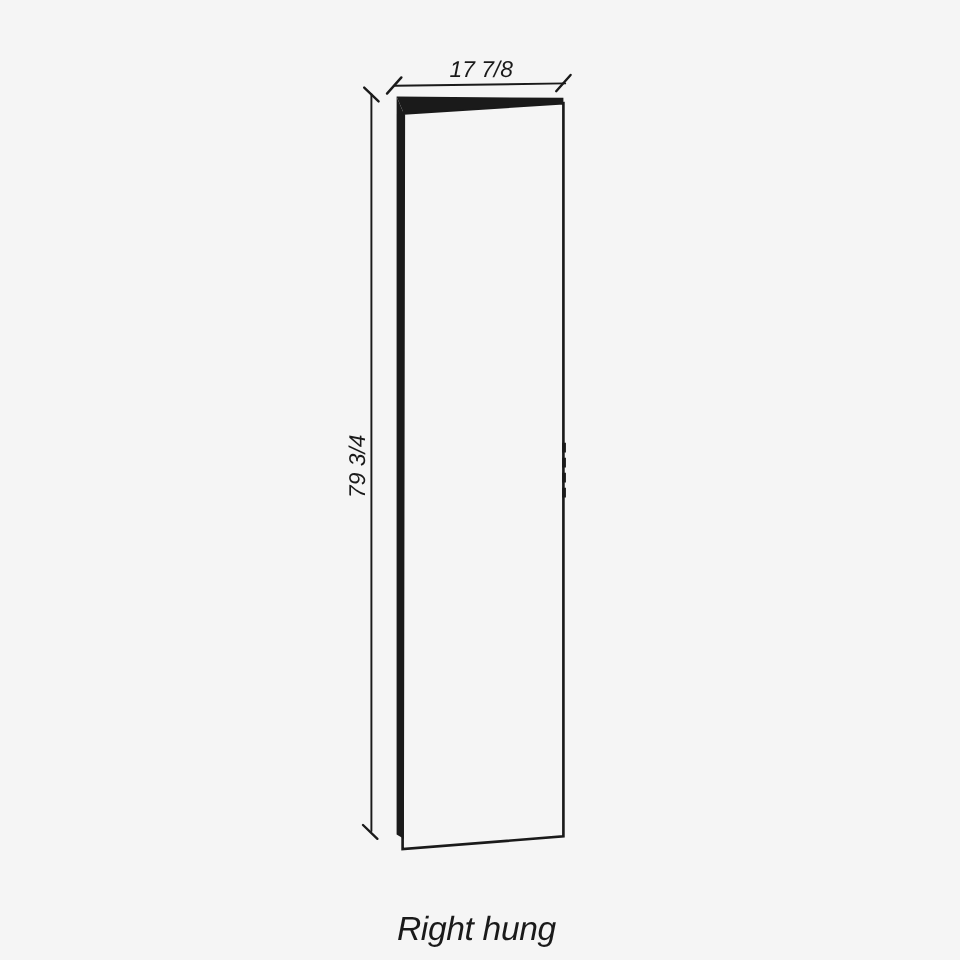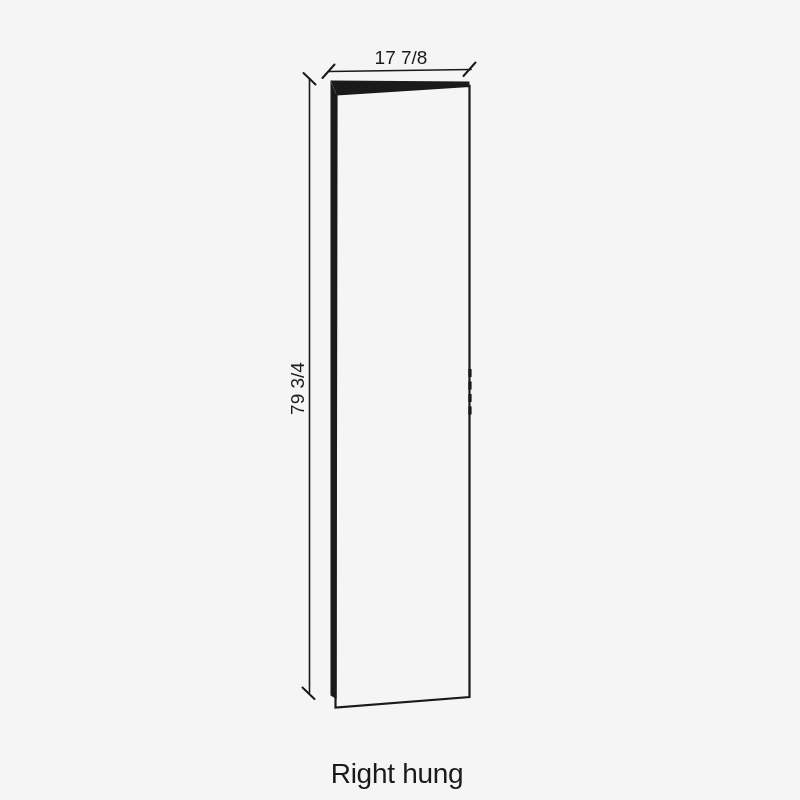--- a/index.html
+++ b/index.html
@@ -10,20 +10,21 @@
     width: 800px;
     height: 800px;
     background: #f5f5f5;
     font-family: "Liberation Sans", sans-serif;
     overflow: hidden;
   }
   .stage {
     position: relative;
     width: 800px;
     height: 612px;
+    font-style: italic;
   }
   svg {
     display: block;
     width: 800px;
     height: 800px;
   }
   .dim-line {
     fill: none;
     stroke: #1a1a1a;
     stroke-width: 1.6;

